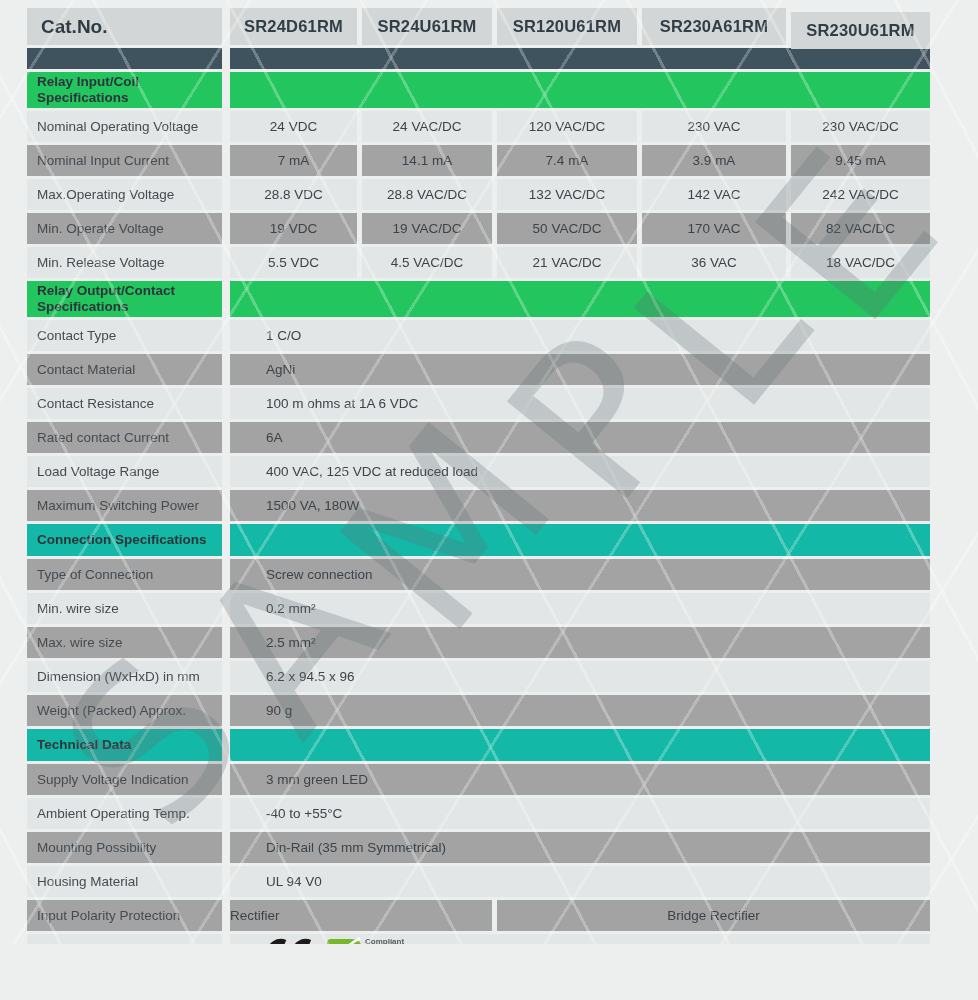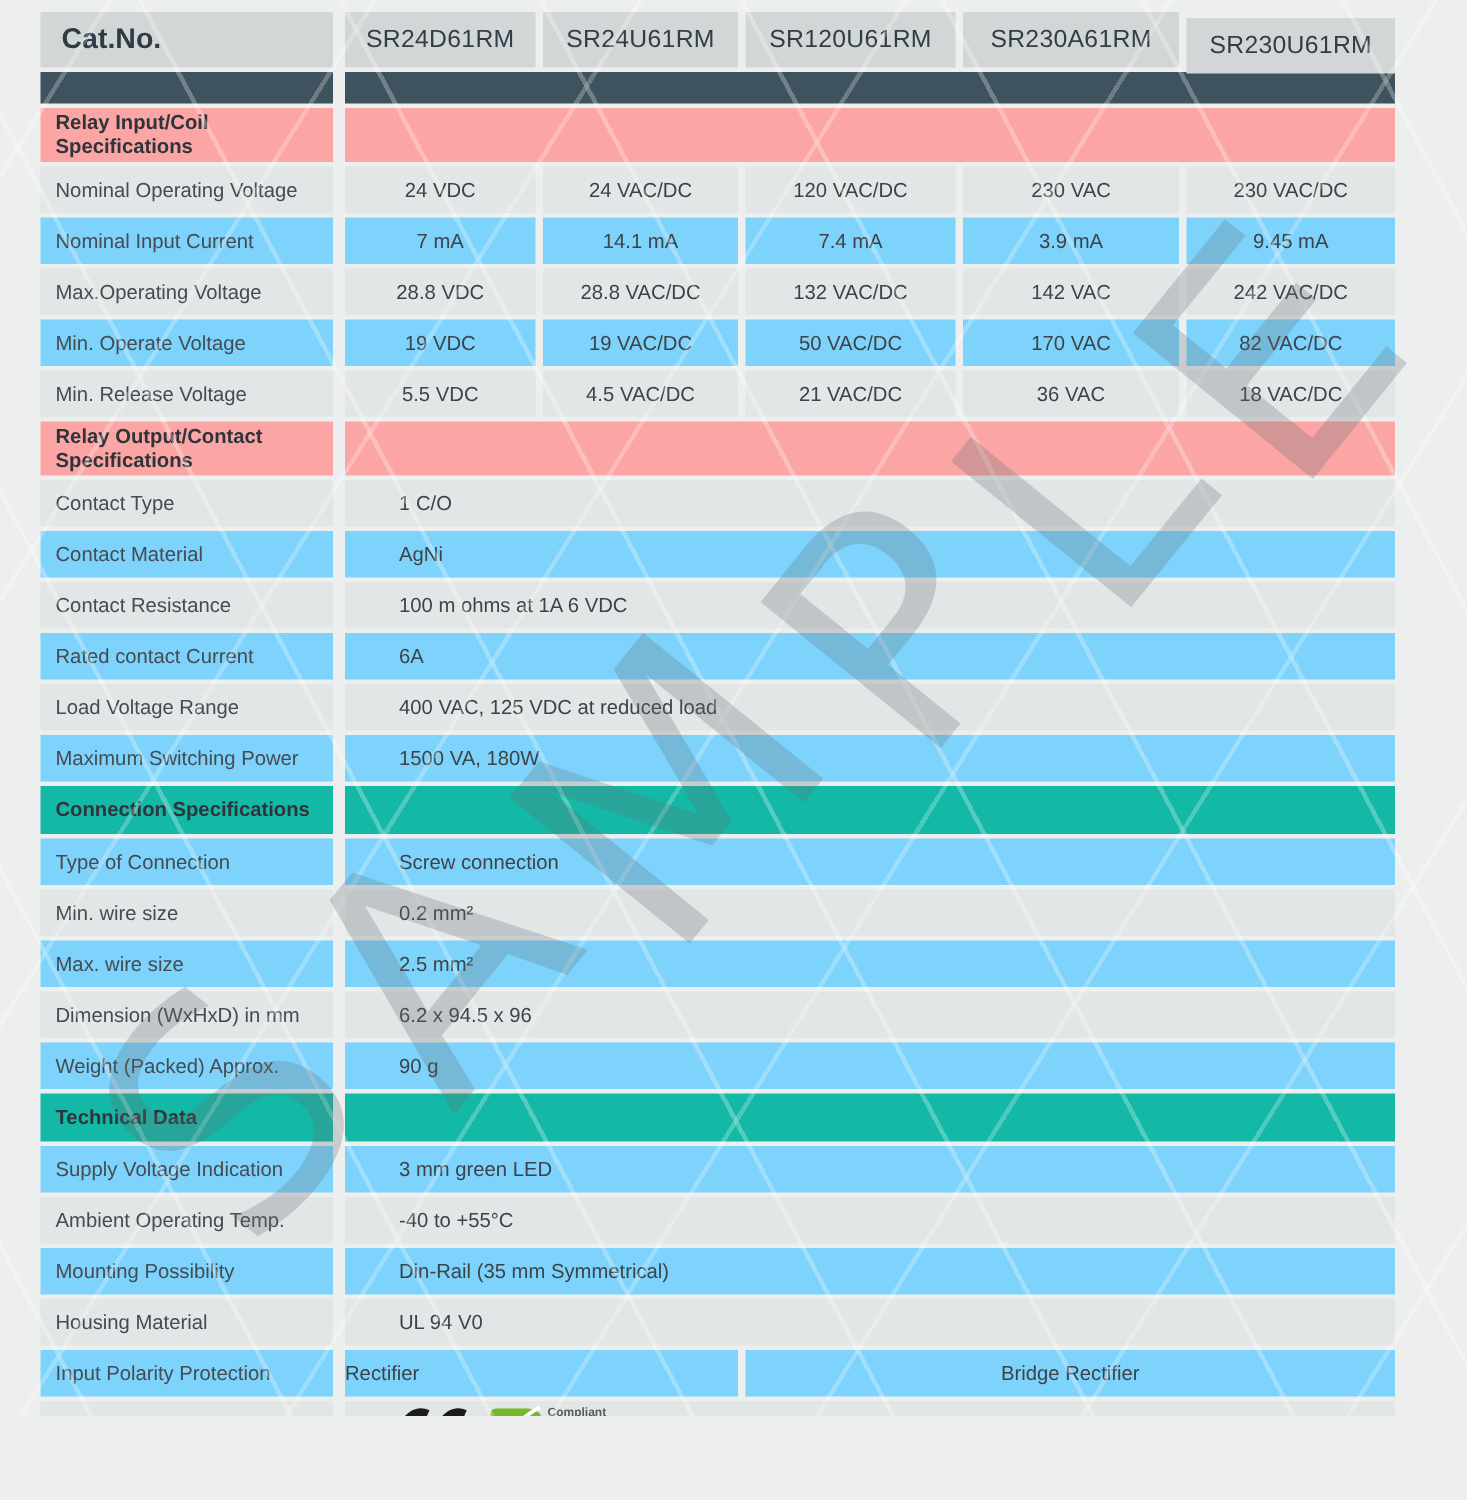--- a/index.html
+++ b/index.html
@@ -18,45 +18,45 @@
   .watermark .wletter{display:inline-block;transform:rotate(-15deg);}
 
   .table{position:absolute;left:27px;top:8px;width:903px;z-index:1;}
 
   .grid2{display:grid;grid-template-columns:195px 700px;column-gap:8px;}
   .grid5{display:grid;grid-template-columns:127px 130px 140px 144px 139px;column-gap:5px;}
 
   
   .hlabel{height:37px;background:#d3d6d6;color:#2f3b45;font-weight:bold;font-size:19px;
     display:flex;align-items:center;padding-left:14px;box-sizing:border-box;}
-  .hcell{height:37px;background:#d3d6d6;color:#323e47;font-weight:normal;font-size:16.5px;
+  .hcell{height:37px;background:#d3d6d6;color:#323e47;font-weight:bold;font-size:16.5px;
     display:flex;align-items:center;justify-content:center;letter-spacing:.2px;white-space:nowrap;}
   .hcell:last-child{transform:translateY(4px);}
 
   
   .bandrow{margin-top:3px;}
   .band{height:21px;background:#3e535d;}
 
   
   .row{margin-top:3px;min-height:31px;}
   .row .lbl{display:flex;align-items:center;padding:2px 8px 2px 10px;box-sizing:border-box;
     font-size:13.5px;color:#454b50;line-height:16px;}
   .vcell{display:flex;align-items:center;justify-content:center;font-size:13.5px;color:#3d4348;white-space:nowrap;}
   .spanv{display:flex;align-items:center;padding-left:36px;box-sizing:border-box;font-size:13.5px;color:#3d4348;}
   .splitwrap{display:grid;grid-template-columns:262px 433px;column-gap:5px;}
   .splitwrap .left{display:flex;align-items:center;box-sizing:border-box;font-size:13.5px;color:#3d4348;}
   .splitwrap .right{display:flex;align-items:center;justify-content:center;font-size:13.5px;color:#3d4348;}
 
-  .dark .lbl,.dark .vcell,.dark .spanv,.dark .splitwrap>div{background:#7dd3fc;}
+  .dark .lbl,.dark .vcell,.dark .spanv,.dark .splitwrap>div{background:#a3a3a3;}
   .light .lbl,.light .vcell,.light .spanv,.light .splitwrap>div{background:#e3e6e6;}
 
   
   .title-row{min-height:32px;}
   .title-row .lbl{font-weight:bold;color:#2e353a;font-size:13.5px;}
-  .title-row.dark .lbl,.title-row.dark .bandfill{background:#fca5a5;}
+  .title-row.dark .lbl,.title-row.dark .bandfill{background:#22c55e;}
   .title-row.light .lbl,.title-row.light .bandfill{background:#14b8a6;}
 
   
   .cert{min-height:40px;}
   .cert .lbl{font-size:17px;font-weight:400;color:#4c1d95;}
   .cert .spanv{gap:12px;}
   .rohs-wrap{display:flex;align-items:flex-start;gap:3px;text-decoration:underline;}
   .rohs-sub{font-size:8px;color:#555b5e;font-weight:bold;padding-bottom:6px;}
 </style>
 </head>

